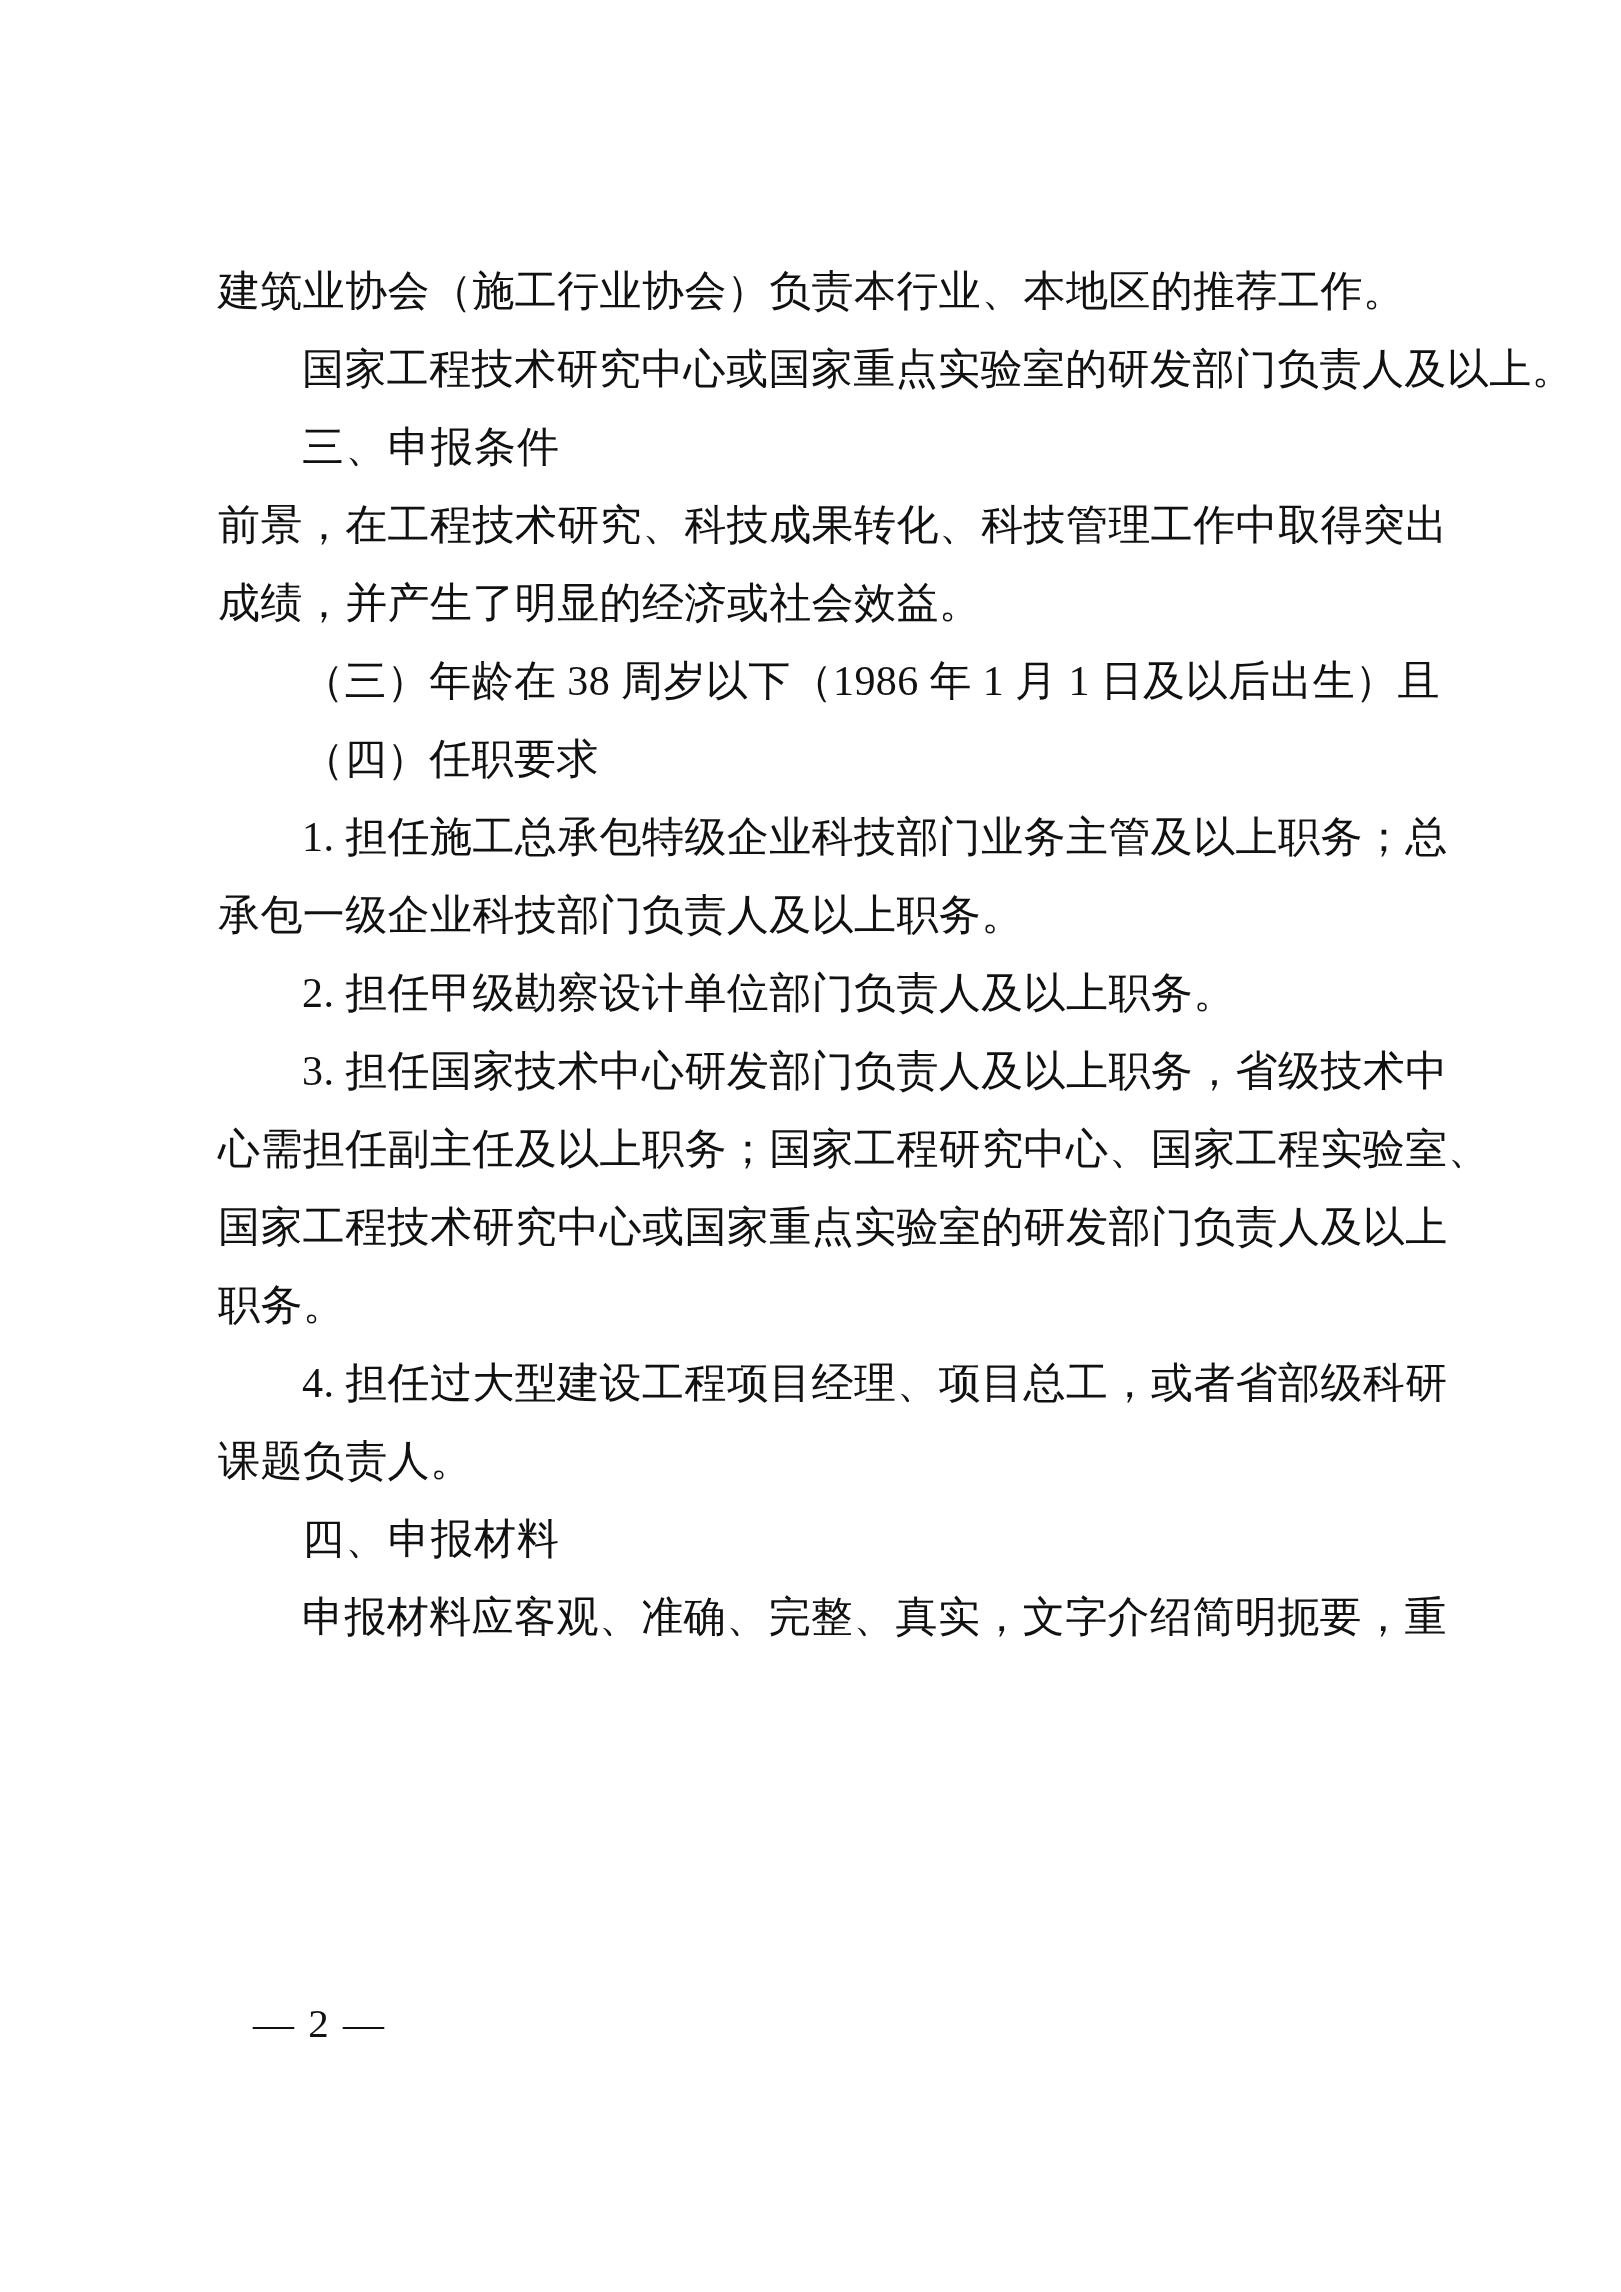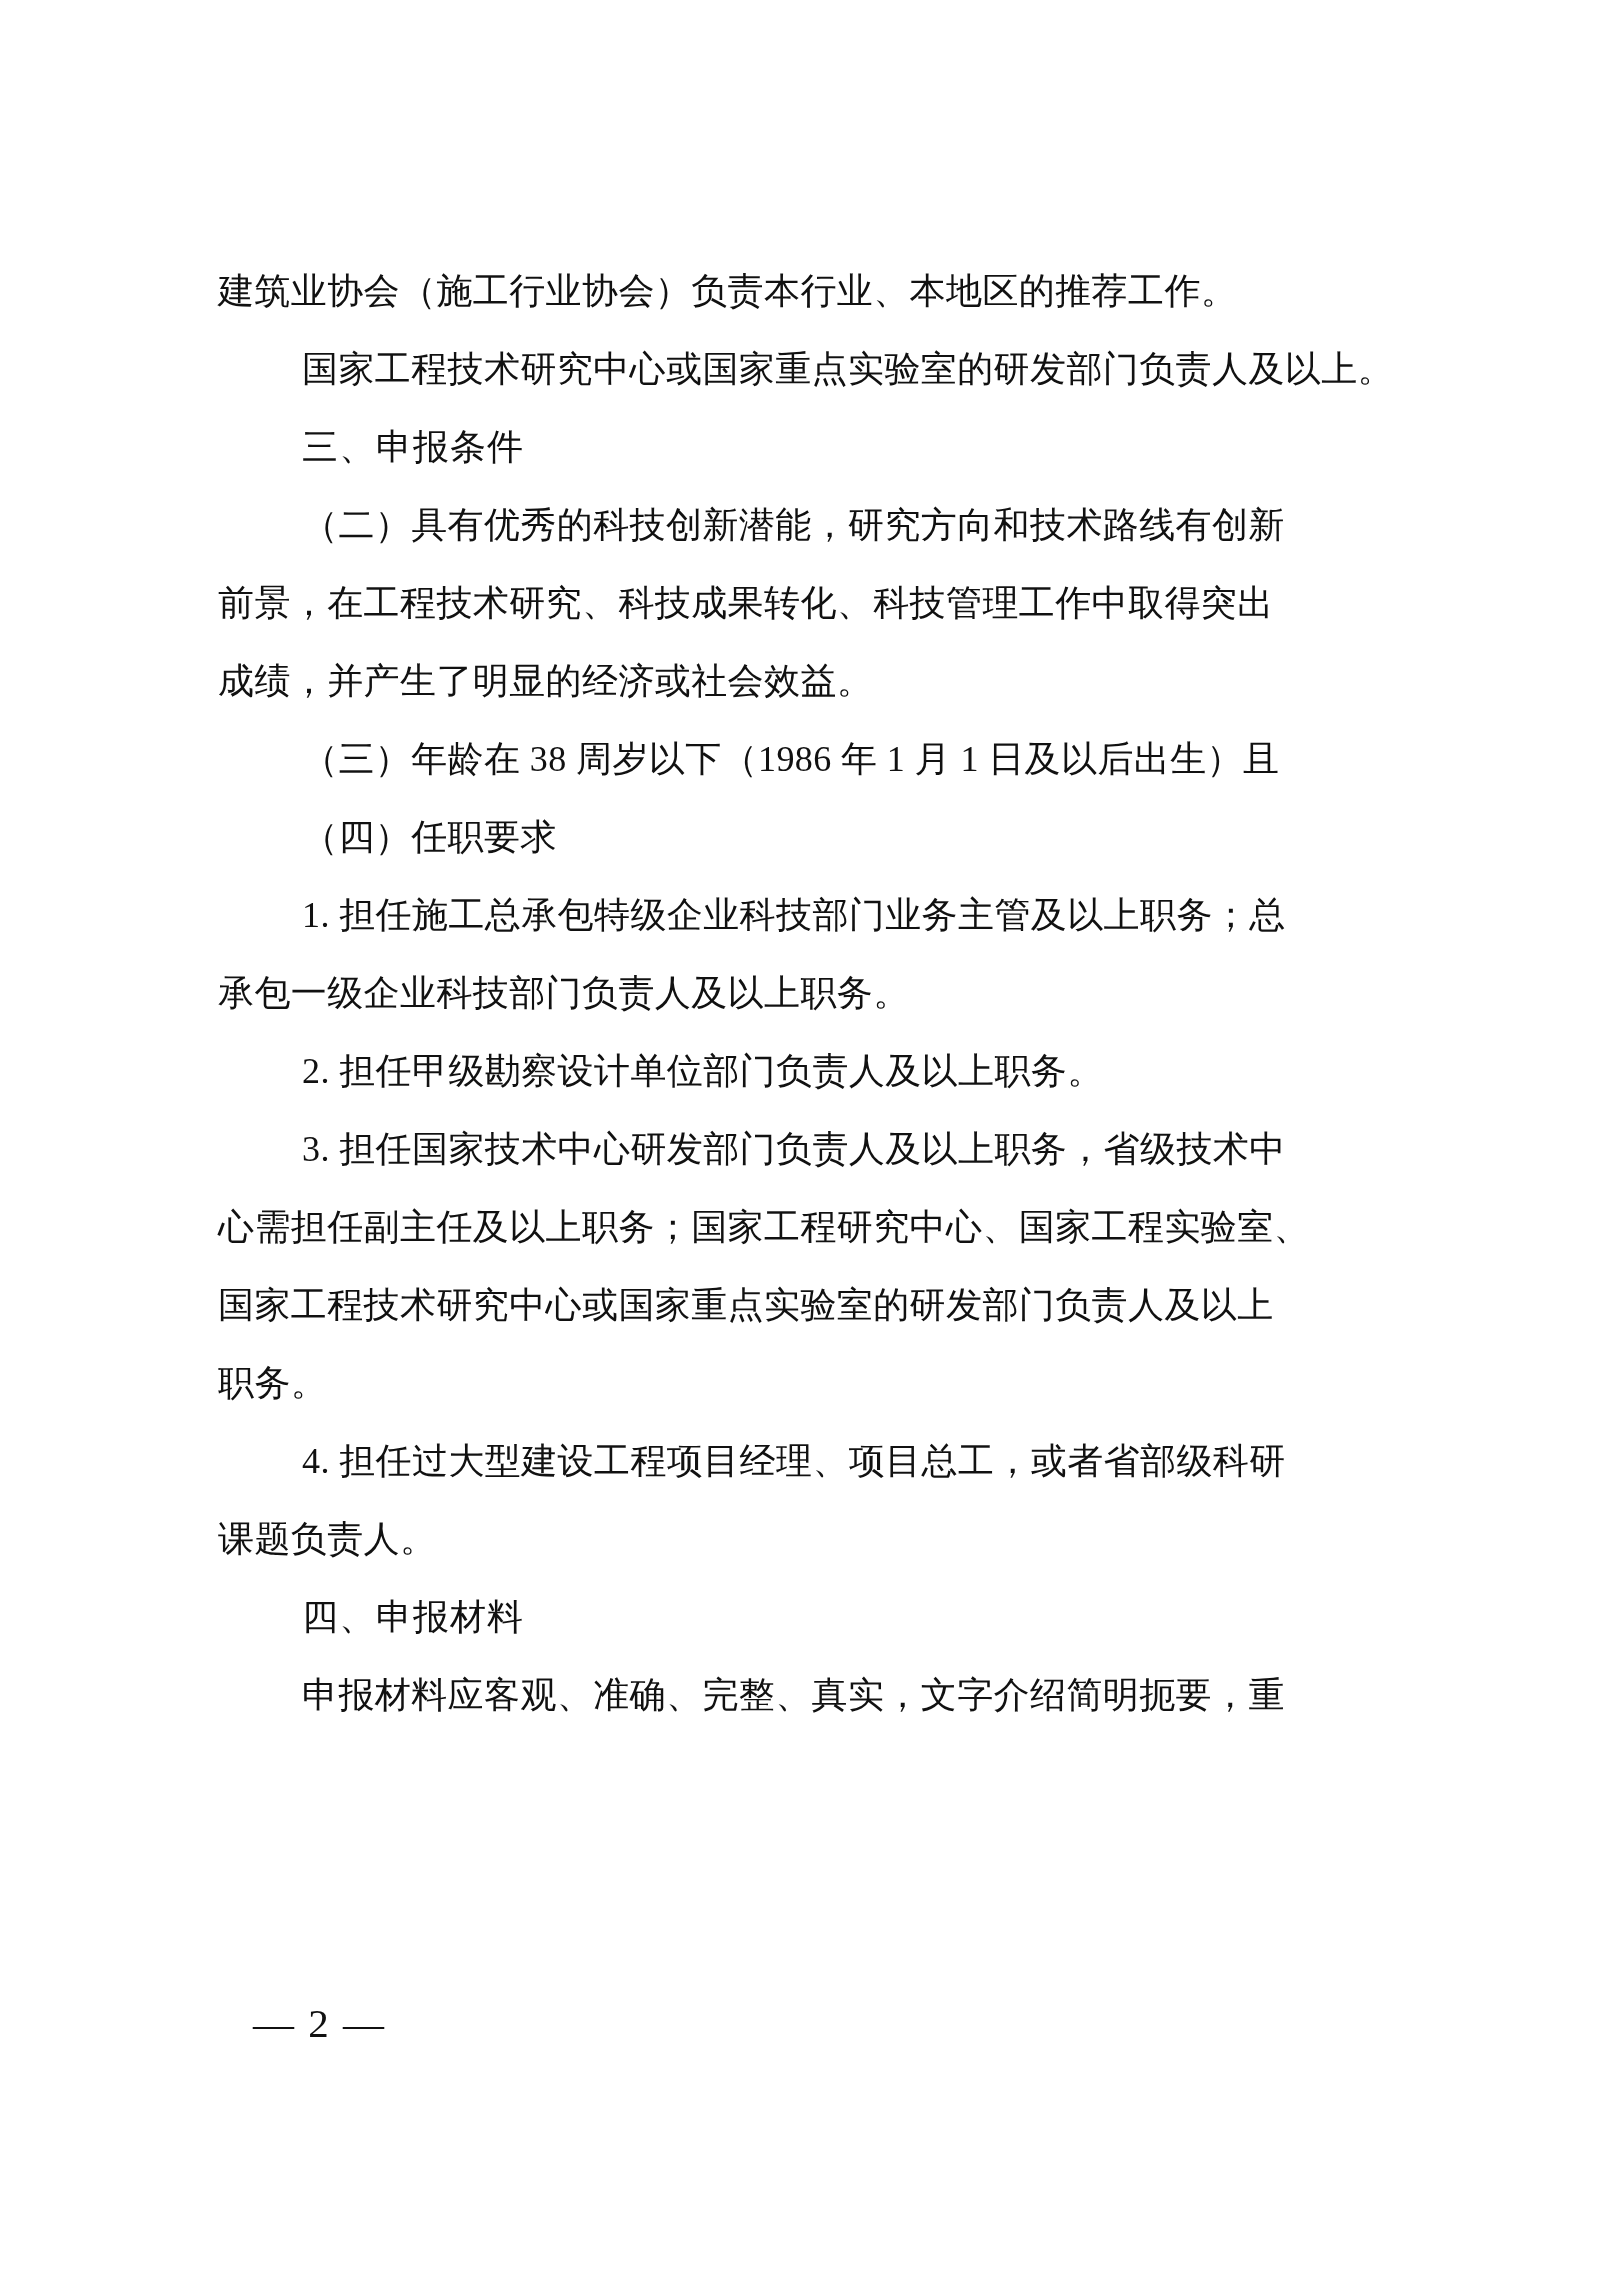--- a/index.html
+++ b/index.html
@@ -24,21 +24,21 @@
   }
   .content {
     position: absolute;
     top: 252px;
     left: 218px;
     width: 1186px;
   }
   .line {
     height: 78px;
     line-height: 78px;
-    font-size: 36px;
+    font-size: 42px;
     white-space: nowrap;
     letter-spacing: 0.4px;
   }
   .indent {
     text-indent: 84px;
   }
   .heading {
     font-family: "Liberation Sans", "DejaVu Sans", sans-serif;
     font-weight: 400;
     letter-spacing: 1px;
@@ -54,21 +54,20 @@
   }
 </style>
 </head>
 <body>
 
 <div class="page">
   <div class="content">
     <div class="line">建筑业协会（施工行业协会）负责本行业、本地区的推荐工作。</div>
     <div class="line indent">国家工程技术研究中心或国家重点实验室的研发部门负责人及以上。</div>
     <div class="line indent heading">三、申报条件</div>
-    <div class="line indent">（二）具有优秀的科技创新潜能，研究方向和技术路线有创新</div>
     <div class="line">前景，在工程技术研究、科技成果转化、科技管理工作中取得突出</div>
     <div class="line">成绩，并产生了明显的经济或社会效益。</div>
     <div class="line indent">（三）年龄在 38 周岁以下（1986 年 1 月 1 日及以后出生）且</div>
     <div class="line indent">（四）任职要求</div>
     <div class="line indent">1. 担任施工总承包特级企业科技部门业务主管及以上职务；总</div>
     <div class="line">承包一级企业科技部门负责人及以上职务。</div>
     <div class="line indent">2. 担任甲级勘察设计单位部门负责人及以上职务。</div>
     <div class="line indent">3. 担任国家技术中心研发部门负责人及以上职务，省级技术中</div>
     <div class="line">心需担任副主任及以上职务；国家工程研究中心、国家工程实验室、</div>
     <div class="line">国家工程技术研究中心或国家重点实验室的研发部门负责人及以上</div>

